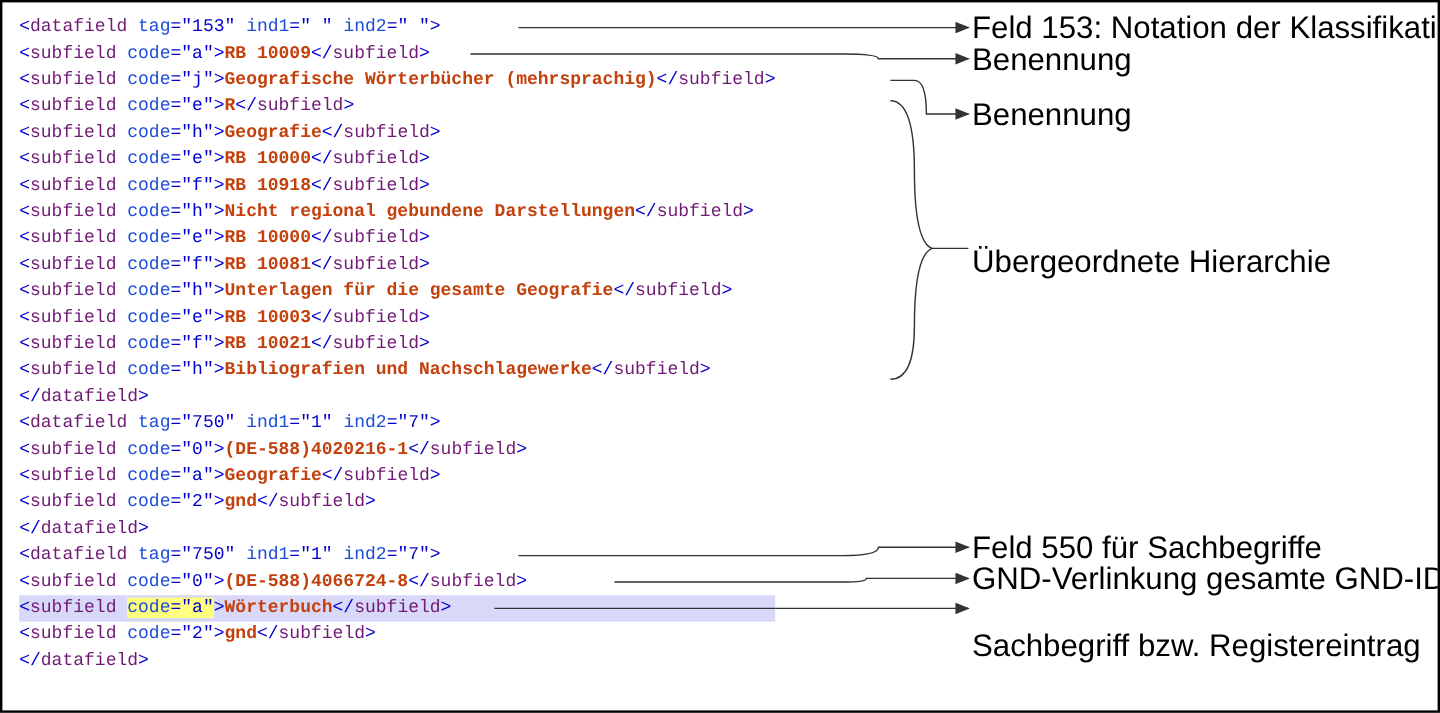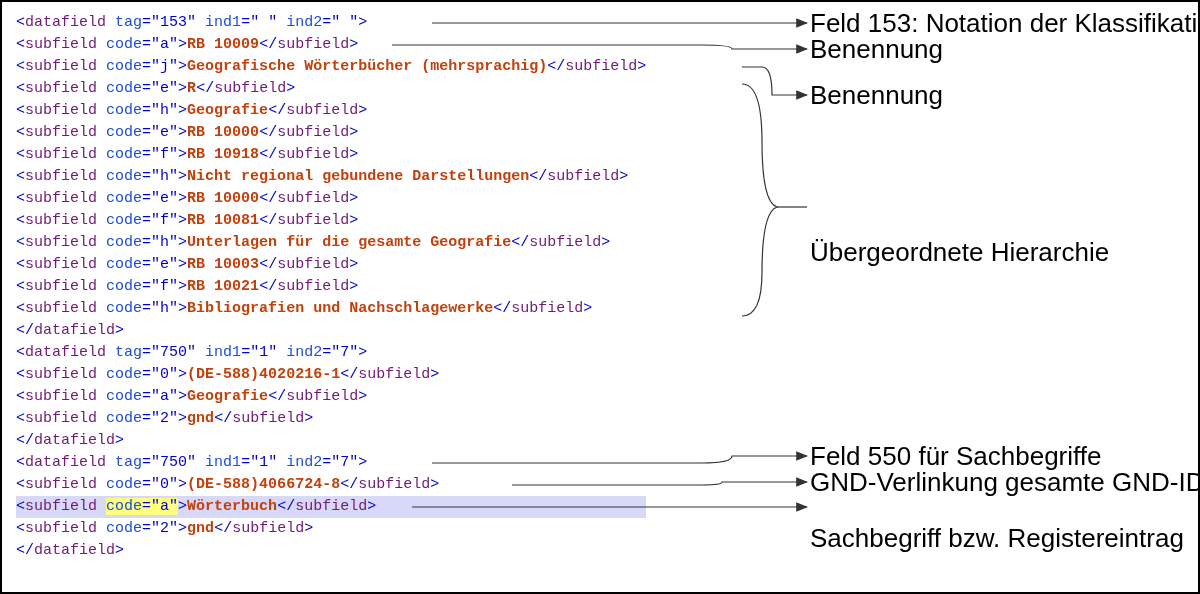--- a/index.html
+++ b/index.html
@@ -54,21 +54,21 @@
 </style>
 </head>
 <body>
 
 <div class="code" id="code"><span class="line"><span class="br">&lt;</span><span class="tag">datafield</span> <span class="attr">tag</span><span class="br">=</span><span class="val">"153"</span> <span class="attr">ind1</span><span class="br">=</span><span class="val">" "</span> <span class="attr">ind2</span><span class="br">=</span><span class="val">" "</span><span class="br">&gt;</span></span><span class="line"><span class="br">&lt;</span><span class="tag">subfield</span> <span class="attr">code</span><span class="br">=</span><span class="val">"a"</span><span class="br">&gt;</span><span class="txt">RB 10009</span><span class="br">&lt;/</span><span class="tag">subfield</span><span class="br">&gt;</span></span><span class="line"><span class="br">&lt;</span><span class="tag">subfield</span> <span class="attr">code</span><span class="br">=</span><span class="val">"j"</span><span class="br">&gt;</span><span class="txt">Geografische Wörterbücher (mehrsprachig)</span><span class="br">&lt;/</span><span class="tag">subfield</span><span class="br">&gt;</span></span><span class="line"><span class="br">&lt;</span><span class="tag">subfield</span> <span class="attr">code</span><span class="br">=</span><span class="val">"e"</span><span class="br">&gt;</span><span class="txt">R</span><span class="br">&lt;/</span><span class="tag">subfield</span><span class="br">&gt;</span></span><span class="line"><span class="br">&lt;</span><span class="tag">subfield</span> <span class="attr">code</span><span class="br">=</span><span class="val">"h"</span><span class="br">&gt;</span><span class="txt">Geografie</span><span class="br">&lt;/</span><span class="tag">subfield</span><span class="br">&gt;</span></span><span class="line"><span class="br">&lt;</span><span class="tag">subfield</span> <span class="attr">code</span><span class="br">=</span><span class="val">"e"</span><span class="br">&gt;</span><span class="txt">RB 10000</span><span class="br">&lt;/</span><span class="tag">subfield</span><span class="br">&gt;</span></span><span class="line"><span class="br">&lt;</span><span class="tag">subfield</span> <span class="attr">code</span><span class="br">=</span><span class="val">"f"</span><span class="br">&gt;</span><span class="txt">RB 10918</span><span class="br">&lt;/</span><span class="tag">subfield</span><span class="br">&gt;</span></span><span class="line"><span class="br">&lt;</span><span class="tag">subfield</span> <span class="attr">code</span><span class="br">=</span><span class="val">"h"</span><span class="br">&gt;</span><span class="txt">Nicht regional gebundene Darstellungen</span><span class="br">&lt;/</span><span class="tag">subfield</span><span class="br">&gt;</span></span><span class="line"><span class="br">&lt;</span><span class="tag">subfield</span> <span class="attr">code</span><span class="br">=</span><span class="val">"e"</span><span class="br">&gt;</span><span class="txt">RB 10000</span><span class="br">&lt;/</span><span class="tag">subfield</span><span class="br">&gt;</span></span><span class="line"><span class="br">&lt;</span><span class="tag">subfield</span> <span class="attr">code</span><span class="br">=</span><span class="val">"f"</span><span class="br">&gt;</span><span class="txt">RB 10081</span><span class="br">&lt;/</span><span class="tag">subfield</span><span class="br">&gt;</span></span><span class="line"><span class="br">&lt;</span><span class="tag">subfield</span> <span class="attr">code</span><span class="br">=</span><span class="val">"h"</span><span class="br">&gt;</span><span class="txt">Unterlagen für die gesamte Geografie</span><span class="br">&lt;/</span><span class="tag">subfield</span><span class="br">&gt;</span></span><span class="line"><span class="br">&lt;</span><span class="tag">subfield</span> <span class="attr">code</span><span class="br">=</span><span class="val">"e"</span><span class="br">&gt;</span><span class="txt">RB 10003</span><span class="br">&lt;/</span><span class="tag">subfield</span><span class="br">&gt;</span></span><span class="line"><span class="br">&lt;</span><span class="tag">subfield</span> <span class="attr">code</span><span class="br">=</span><span class="val">"f"</span><span class="br">&gt;</span><span class="txt">RB 10021</span><span class="br">&lt;/</span><span class="tag">subfield</span><span class="br">&gt;</span></span><span class="line"><span class="br">&lt;</span><span class="tag">subfield</span> <span class="attr">code</span><span class="br">=</span><span class="val">"h"</span><span class="br">&gt;</span><span class="txt">Bibliografien und Nachschlagewerke</span><span class="br">&lt;/</span><span class="tag">subfield</span><span class="br">&gt;</span></span><span class="line"><span class="br">&lt;/</span><span class="tag">datafield</span><span class="br">&gt;</span></span><span class="line"><span class="br">&lt;</span><span class="tag">datafield</span> <span class="attr">tag</span><span class="br">=</span><span class="val">"750"</span> <span class="attr">ind1</span><span class="br">=</span><span class="val">"1"</span> <span class="attr">ind2</span><span class="br">=</span><span class="val">"7"</span><span class="br">&gt;</span></span><span class="line"><span class="br">&lt;</span><span class="tag">subfield</span> <span class="attr">code</span><span class="br">=</span><span class="val">"0"</span><span class="br">&gt;</span><span class="txt">(DE-588)4020216-1</span><span class="br">&lt;/</span><span class="tag">subfield</span><span class="br">&gt;</span></span><span class="line"><span class="br">&lt;</span><span class="tag">subfield</span> <span class="attr">code</span><span class="br">=</span><span class="val">"a"</span><span class="br">&gt;</span><span class="txt">Geografie</span><span class="br">&lt;/</span><span class="tag">subfield</span><span class="br">&gt;</span></span><span class="line"><span class="br">&lt;</span><span class="tag">subfield</span> <span class="attr">code</span><span class="br">=</span><span class="val">"2"</span><span class="br">&gt;</span><span class="txt">gnd</span><span class="br">&lt;/</span><span class="tag">subfield</span><span class="br">&gt;</span></span><span class="line"><span class="br">&lt;/</span><span class="tag">datafield</span><span class="br">&gt;</span></span><span class="line"><span class="br">&lt;</span><span class="tag">datafield</span> <span class="attr">tag</span><span class="br">=</span><span class="val">"750"</span> <span class="attr">ind1</span><span class="br">=</span><span class="val">"1"</span> <span class="attr">ind2</span><span class="br">=</span><span class="val">"7"</span><span class="br">&gt;</span></span><span class="line"><span class="br">&lt;</span><span class="tag">subfield</span> <span class="attr">code</span><span class="br">=</span><span class="val">"0"</span><span class="br">&gt;</span><span class="txt">(DE-588)4066724-8</span><span class="br">&lt;/</span><span class="tag">subfield</span><span class="br">&gt;</span></span><span class="line hl"><span class="br">&lt;</span><span class="tag">subfield</span> <span class="hlattr"><span class="attr">code</span><span class="br">=</span><span class="val">"a"</span></span><span class="br">&gt;</span><span class="txt">Wörterbuch</span><span class="br">&lt;/</span><span class="tag">subfield</span><span class="br">&gt;</span></span><span class="line"><span class="br">&lt;</span><span class="tag">subfield</span> <span class="attr">code</span><span class="br">=</span><span class="val">"2"</span><span class="br">&gt;</span><span class="txt">gnd</span><span class="br">&lt;/</span><span class="tag">subfield</span><span class="br">&gt;</span></span><span class="line"><span class="br">&lt;/</span><span class="tag">datafield</span><span class="br">&gt;</span></span></div>
 
 <div class="annots">
   <div class="annot" style="top:0px; left:-374px;">Feld 153: Notation der Klassifikation</div>
   <div class="annot" style="top:26px; left:-374px;">Benennung</div>
   <div class="annot" style="top:72px; left:-374px;">Benennung</div>
-  <div class="annot" style="top:195px; left:-374px;margin-top:34px;">Übergeordnete Hierarchie</div>
+  <div class="annot" style="top:195px; left:-374px;">Übergeordnete Hierarchie</div>
   <div class="annot" style="top:433px; left:-374px;">Feld 550 für Sachbegriffe</div>
   <div class="annot" style="top:459px; left:-374px;">GND-Verlinkung gesamte GND-ID</div>
   <div class="annot" style="top:515px; left:-374px;">Sachbegriff bzw. Registereintrag</div>
 </div>
 
 <svg class="arrows">
   <defs>
     <marker id="ah" markerWidth="10" markerHeight="8" refX="9" refY="4" orient="auto">
       <path d="M0,0 L10,4 L0,8 Z" fill="#333"></path>
     </marker>

